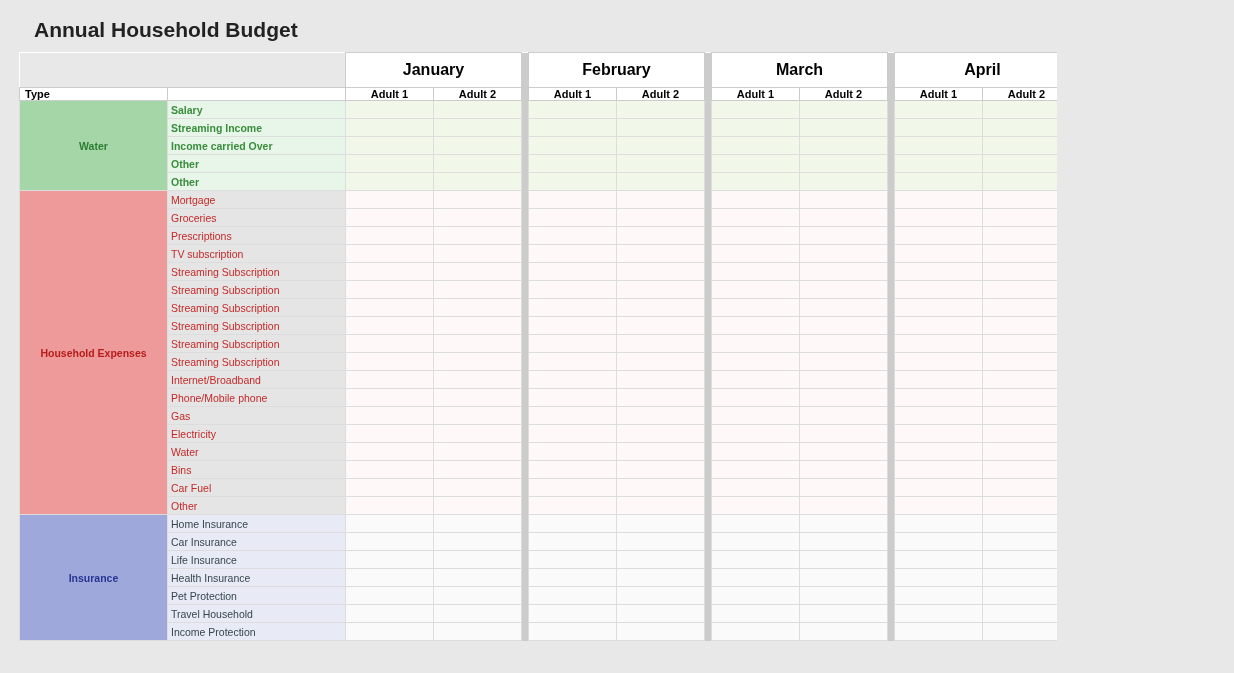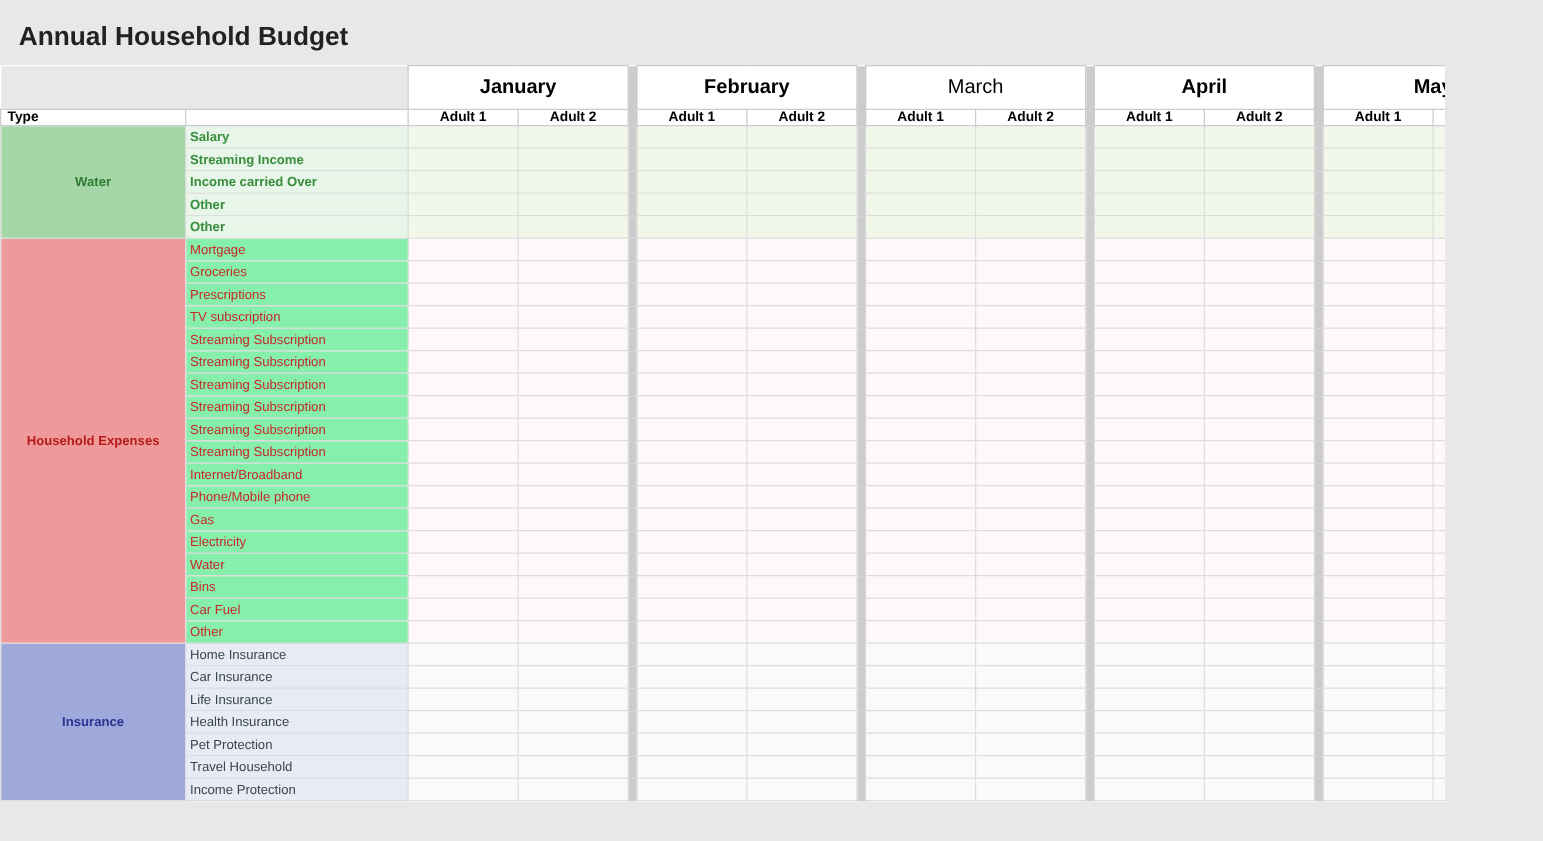--- a/index.html
+++ b/index.html
@@ -1,18 +1,18 @@
 <!DOCTYPE html>
 <html><head>
   <meta charset="utf-8">
   <style>
     * { box-sizing: border-box; margin: 0; padding: 0; }
     body { font-family: Arial, sans-serif; background: #e8e8e8; font-size: 11px; }
 
-    #app { width: 1156px; min-height: 673px; background: #e8e8e8; }
+    #app { width: 1057px; min-height: 673px; background: #e8e8e8; padding-left: 19px; }
 
     table {
       border-collapse: collapse;
       width: 100%;
       background: white;
     }
 
     
     .content-table {
       width: 100%;
@@ -24,21 +24,21 @@
       padding: 1px 3px;
       font-size: 10.5px;
     }
 
     
     tr.row-income td.cat-cell { background: #a5d6a7; font-weight: bold; color: #2e7d32; text-align: center; }
     tr.row-income td.lbl-cell { background: #e8f5e9; color: #388e3c; font-weight: bold; }
     tr.row-income td.val-cell { background: #f1f8e9; }
 
     tr.row-household td.cat-cell { background: #ef9a9a; font-weight: bold; color: #b71c1c; text-align: center; }
-    tr.row-household td.lbl-cell { background: #86efac; color: #c62828; }
+    tr.row-household td.lbl-cell { background: #e5e5e5; color: #c62828; }
     tr.row-household td.val-cell { background: #fff8f8; }
 
     tr.row-insurance td.cat-cell { background: #9fa8da; font-weight: bold; color: #283593; text-align: center; }
     tr.row-insurance td.lbl-cell { background: #e8eaf6; color: #37474f; }
     tr.row-insurance td.val-cell { background: #fafafa; }
 
     
     td.cat-cell { width: 148px; min-width: 148px; vertical-align: middle; }
     td.lbl-cell { width: 178px; min-width: 178px; }
     td.val-cell { width: 88px; min-width: 88px; }
@@ -65,21 +65,21 @@
   <div style="overflow-x:auto; background:#e8e8e8;">
     <table class="content-table">
       <thead>
         <tr>
           <th class="hdr-spacer" colspan="2"></th>
 
           <th colspan="2" style="background:white;text-align:center;font-size:16px;font-weight:bold;border:1px solid #ccc;padding:8px;">January</th>
           <th class="hdr-sep"></th>
           <th colspan="2" style="background:white;text-align:center;font-size:16px;font-weight:bold;border:1px solid #ccc;padding:8px;">February</th>
           <th class="hdr-sep"></th>
-          <th colspan="2" style="background:white;text-align:center;font-size:16px;font-weight:normal;border:1px solid #ccc;padding:8px;">March</th>
+          <th colspan="2" style="background:white;text-align:center;font-size:16px;font-weight:bold;border:1px solid #ccc;padding:8px;">March</th>
           <th class="hdr-sep"></th>
           <th colspan="2" style="background:white;text-align:center;font-size:16px;font-weight:bold;border:1px solid #ccc;padding:8px;">April</th>
           <th class="hdr-sep"></th>
           <th colspan="2" style="background:white;text-align:center;font-size:16px;font-weight:bold;border:1px solid #ccc;padding:8px;">May</th>
         </tr>
         <tr>
           <th class="hdr-cat">Type</th>
           <th class="hdr-lbl"></th>
           <th class="hdr-val">Adult 1</th>
           <th class="hdr-val">Adult 2</th>

